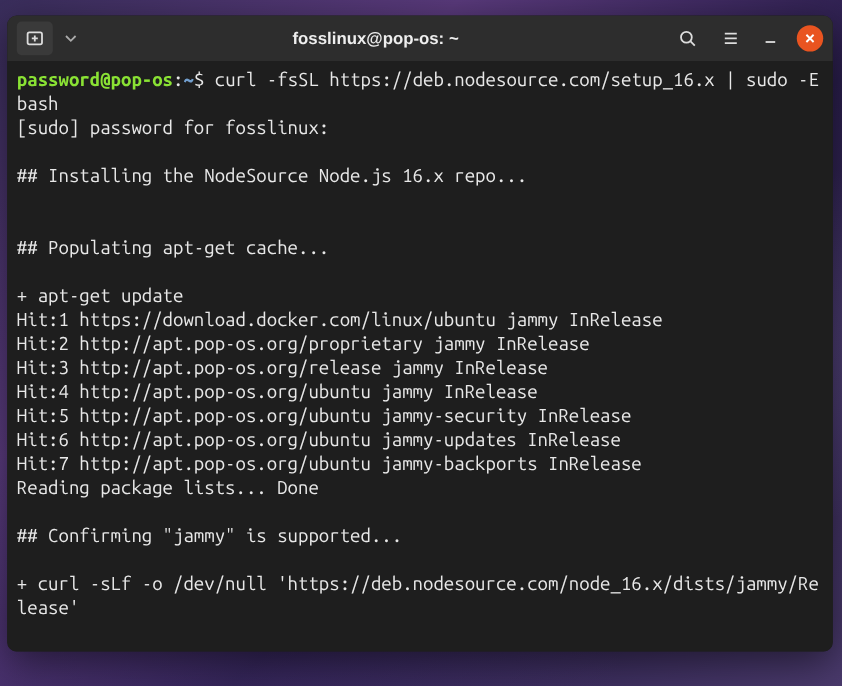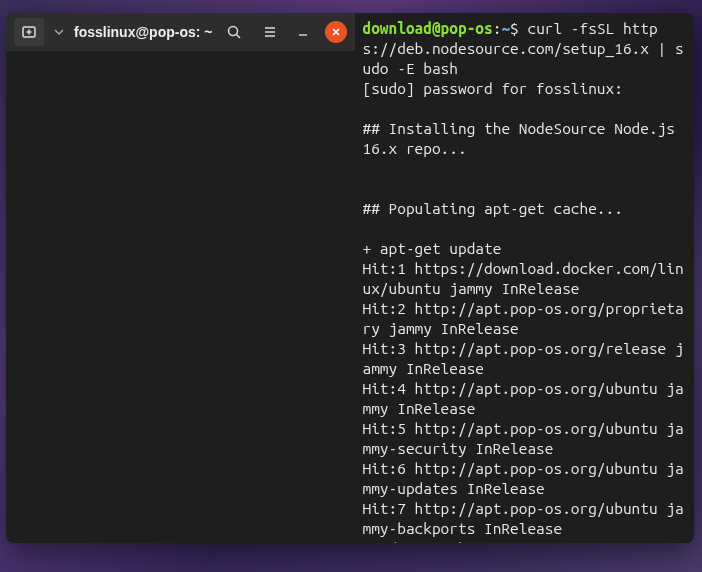--- a/index.html
+++ b/index.html
@@ -21,21 +21,21 @@
       position: absolute;
       top: 13px;
       left: 6px;
       width: 688px;
       height: 530px;
       background: #1e1e1e;
       border-radius: 8px;
       box-shadow: 0 8px 32px rgba(0,0,0,0.5);
       overflow: hidden;
       display: flex;
-      flex-direction: row;
+      flex-direction: column;
     }
     .titlebar {
       height: 38px;
       background: #2d2d2d;
       display: flex;
       align-items: center;
       padding: 0 8px;
       gap: 6px;
     }
     .tb-btn {
@@ -159,21 +159,21 @@
       </div>
       <div class="tb-close">
         <svg viewBox="0 0 12 12">
           <line x1="3" y1="3" x2="9" y2="9" stroke="currentColor" stroke-width="1.6"></line>
           <line x1="9" y1="3" x2="3" y2="9" stroke="currentColor" stroke-width="1.6"></line>
         </svg>
       </div>
     </div>
   </div>
 
-  <div class="terminal-body"><span class="prompt-user">download@pop-os</span><span class="prompt-colon">:</span><span class="prompt-path">~</span><span class="prompt-dollar">$</span><span class="cmd"> </span><span class="cmd">curl -fsSL https://deb.nodesource.com/setup_16.x | sudo -E bash</span>
+  <div class="terminal-body"><span class="prompt-user">password@pop-os</span><span class="prompt-colon">:</span><span class="prompt-path">~</span><span class="prompt-dollar">$</span><span class="cmd"> </span><span class="cmd">curl -fsSL https://deb.nodesource.com/setup_16.x | sudo -E bash</span>
 <span id="output-block">[sudo] password for fosslinux:
 
 ## Installing the NodeSource Node.js 16.x repo...
 
 
 ## Populating apt-get cache...
 
 + apt-get update
 Hit:1 https://download.docker.com/linux/ubuntu jammy InRelease
 Hit:2 http://apt.pop-os.org/proprietary jammy InRelease

